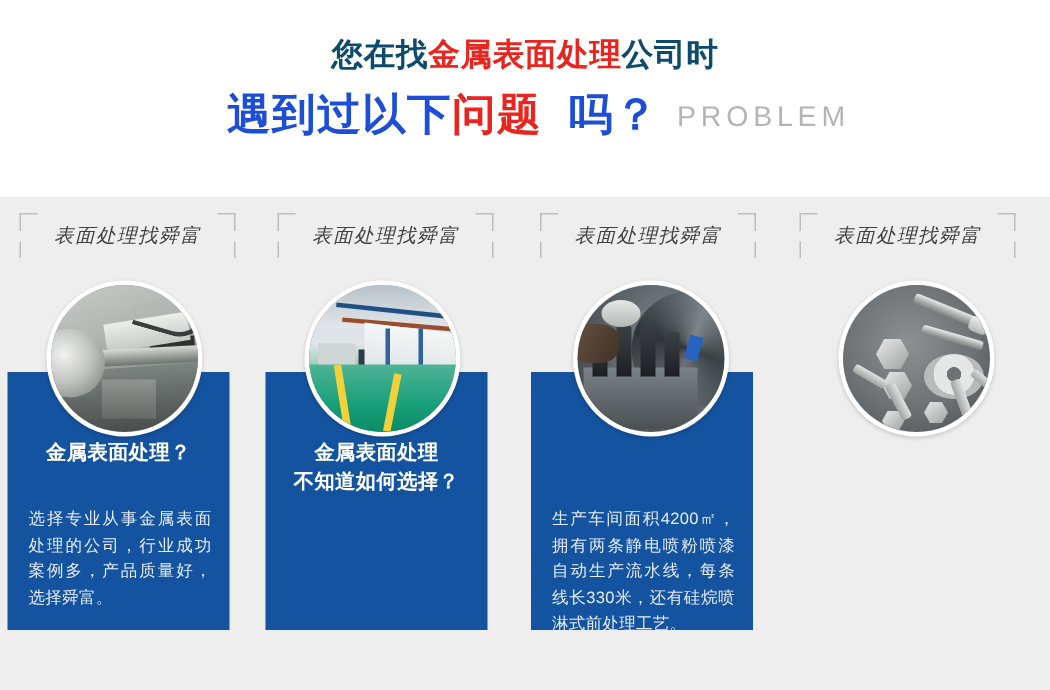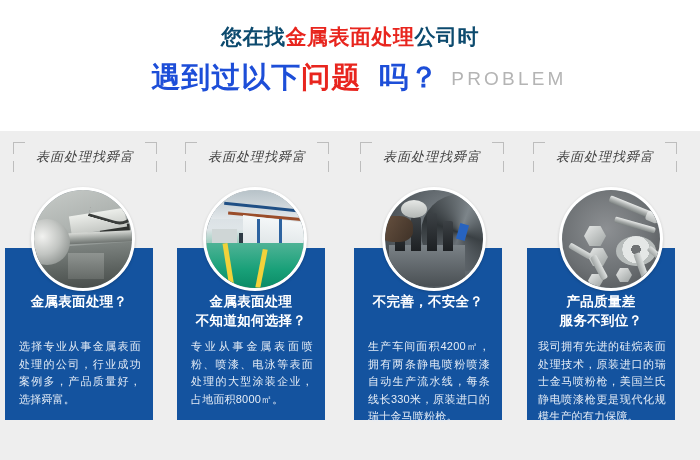--- a/index.html
+++ b/index.html
@@ -208,21 +208,20 @@
       <span class="brk brk-bl"></span>
       <span class="brk brk-tr"></span>
       <span class="brk brk-br"></span>
       <span class="tag-txt">表面处理找舜富</span>
     </div>
     <div class="panel">
       <div class="panel-h">
         <div>金属表面处理</div>
         <div>不知道如何选择？</div>
       </div>
-      <div class="panel-b">专业从事金属表面喷粉、喷漆、电泳等表面处理的大型涂装企业，占地面积8000㎡。</div>
     </div>
     <div class="photo">
       <div class="photo-inner p2">
         <span class="roof"></span>
           <span class="beam b1"></span>
           <span class="beam b2"></span>
         <span class="wall"></span>
           <span class="post" style="left:52%"></span>
           <span class="post" style="left:74%"></span>
         <span class="far"></span>
@@ -237,23 +236,22 @@
   <div class="card card-3">
     <div class="tag">
       <span class="brk brk-tl"></span>
       <span class="brk brk-bl"></span>
       <span class="brk brk-tr"></span>
       <span class="brk brk-br"></span>
       <span class="tag-txt">表面处理找舜富</span>
     </div>
     <div class="panel">
       <div class="panel-h">
-        <div>不完善，不安全？</div>
-      </div>
-      <div class="panel-b">生产车间面积4200㎡，拥有两条静电喷粉喷漆自动生产流水线，每条线长330米，原装进口的瑞士金马喷粉枪。</div>
+      </div>
+      <div class="panel-b">生产车间面积4200㎡，拥有两条静电喷粉喷漆自动生产流水线，每条线长330米，还有硅烷喷淋式前处理工艺。</div>
     </div>
     <div class="photo">
       <div class="photo-inner p3">
         <span class="wheel"></span>
           <span class="base"></span>
         <span class="pin a"></span>
           <span class="pin b"></span>
           <span class="pin c"></span>
           <span class="pin d"></span>
         <span class="disc"></span>
@@ -263,27 +261,20 @@
     </div>
   </div>
 
   <div class="card card-4">
     <div class="tag">
       <span class="brk brk-tl"></span>
       <span class="brk brk-bl"></span>
       <span class="brk brk-tr"></span>
       <span class="brk brk-br"></span>
       <span class="tag-txt">表面处理找舜富</span>
-    </div>
-    <div class="panel">
-      <div class="panel-h">
-        <div>产品质量差</div>
-        <div>服务不到位？</div>
-      </div>
-      <div class="panel-b">我司拥有先进的硅烷表面处理技术，原装进口的瑞士金马喷粉枪，美国兰氏静电喷漆枪更是现代化规模生产的有力保障。</div>
     </div>
     <div class="photo">
       <div class="photo-inner p4">
         <span class="bolt b-long"></span>
           <span class="bolt b-long2"></span>
           <span class="head h1"></span>
         <span class="wash"></span>
         <span class="nut n1"></span>
           <span class="nut n2"></span>
           <span class="nut n3"></span>

